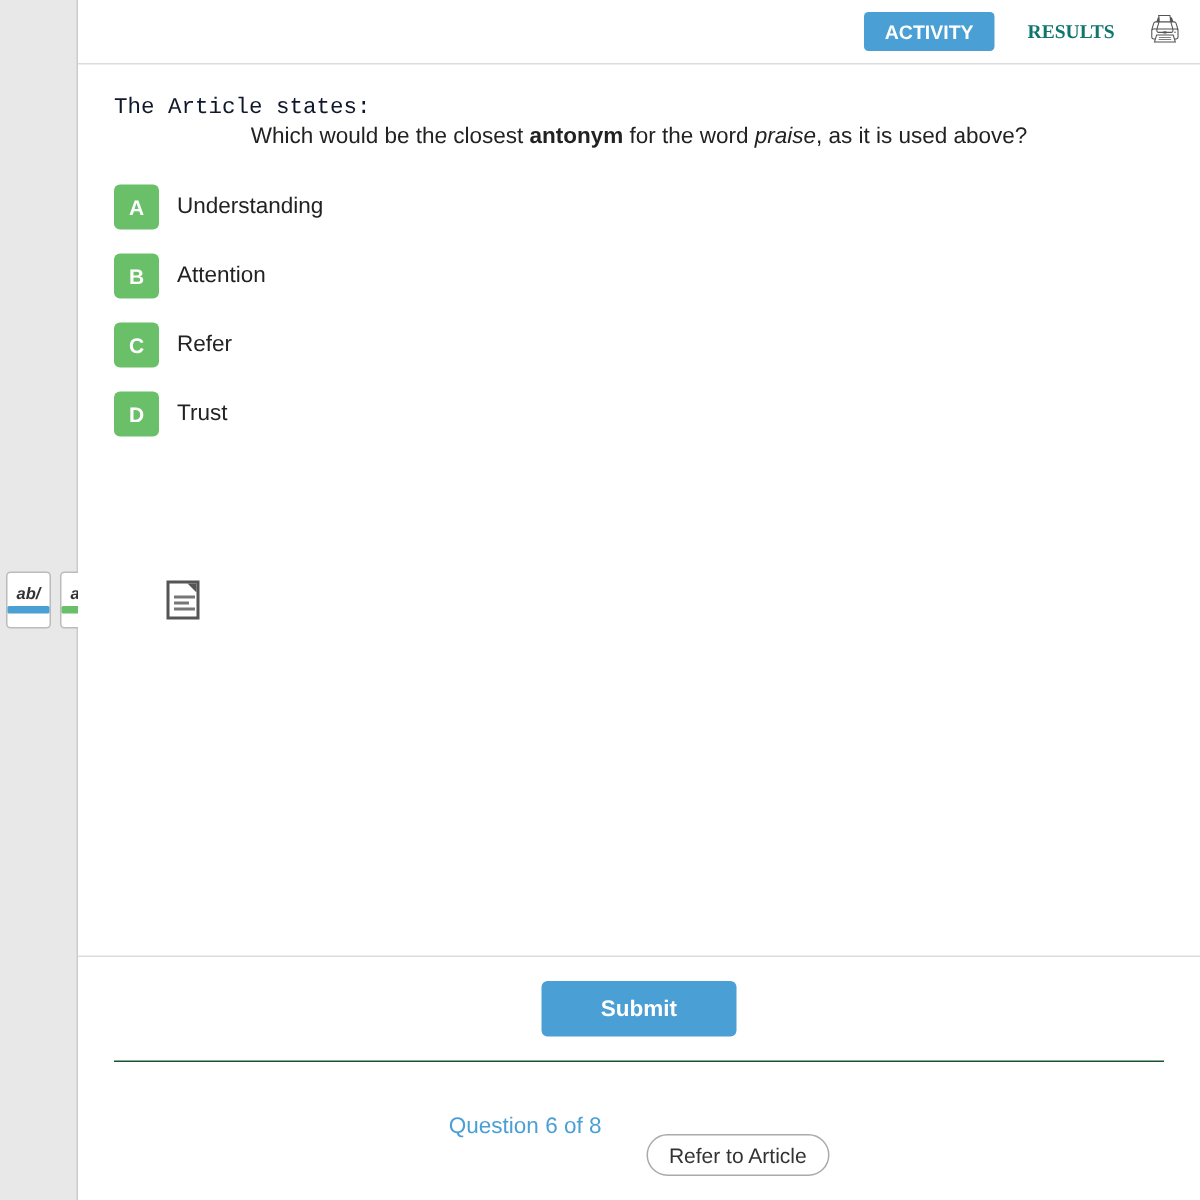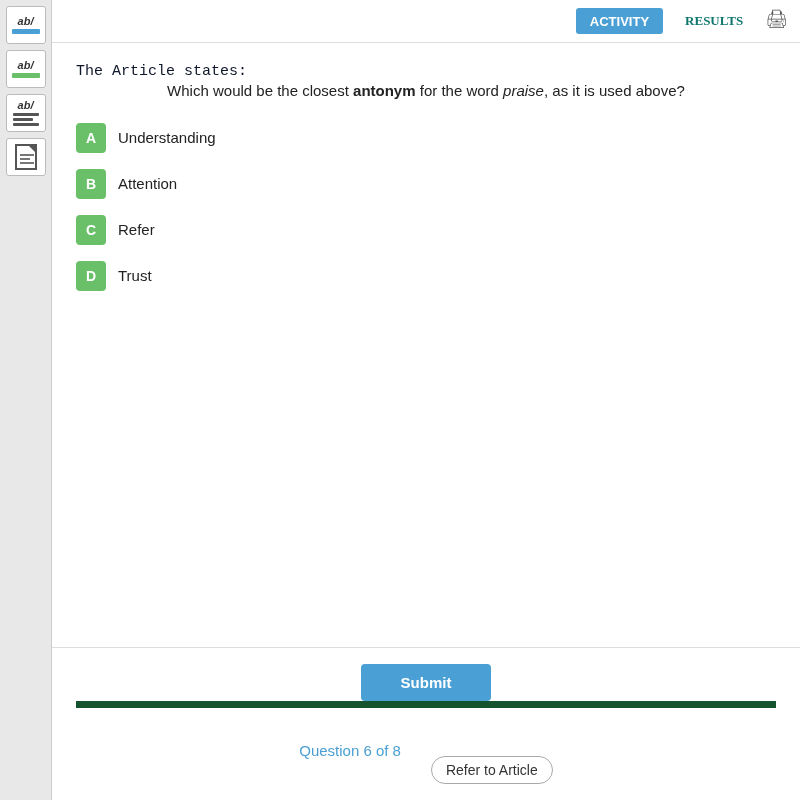--- a/index.html
+++ b/index.html
@@ -11,21 +11,20 @@
       overflow: hidden;
       display: flex;
     }
 
     
     .sidebar {
       width: 52px;
       background: #e8e8e8;
       border-right: 1px solid #ccc;
       display: flex;
-      flex-direction: column;
       align-items: center;
       padding: 6px 4px;
       gap: 6px;
       flex-shrink: 0;
     }
     .sidebar-item {
       width: 40px;
       height: 38px;
       background: white;
       border: 1px solid #bbb;
@@ -197,41 +196,42 @@
       color: #222;
     }
 
     
     .footer-area {
       border-top: 1px solid #ddd;
       padding: 16px 24px;
       display: flex;
       flex-direction: column;
       align-items: center;
+      gap: 16px;
     }
 
     .submit-btn {
       background: #4a9fd4;
       color: white;
       border: none;
       padding: 10px 40px;
       font-size: 15px;
       font-weight: bold;
       border-radius: 4px;
       cursor: pointer;
     }
 
     .bottom-nav {
       width: 100%;
       display: flex;
       align-items: center;
       justify-content: center;
       gap: 30px;
       padding-top: 8px;
-      border-top: 7px solid #14532d;
+      border-top: 1px solid #14532d;
     }
 
     .question-counter {
       font-size: 15px;
       color: #4a9fd4;
     }
 
     .refer-btn {
       font-size: 14px;
       color: #333;

